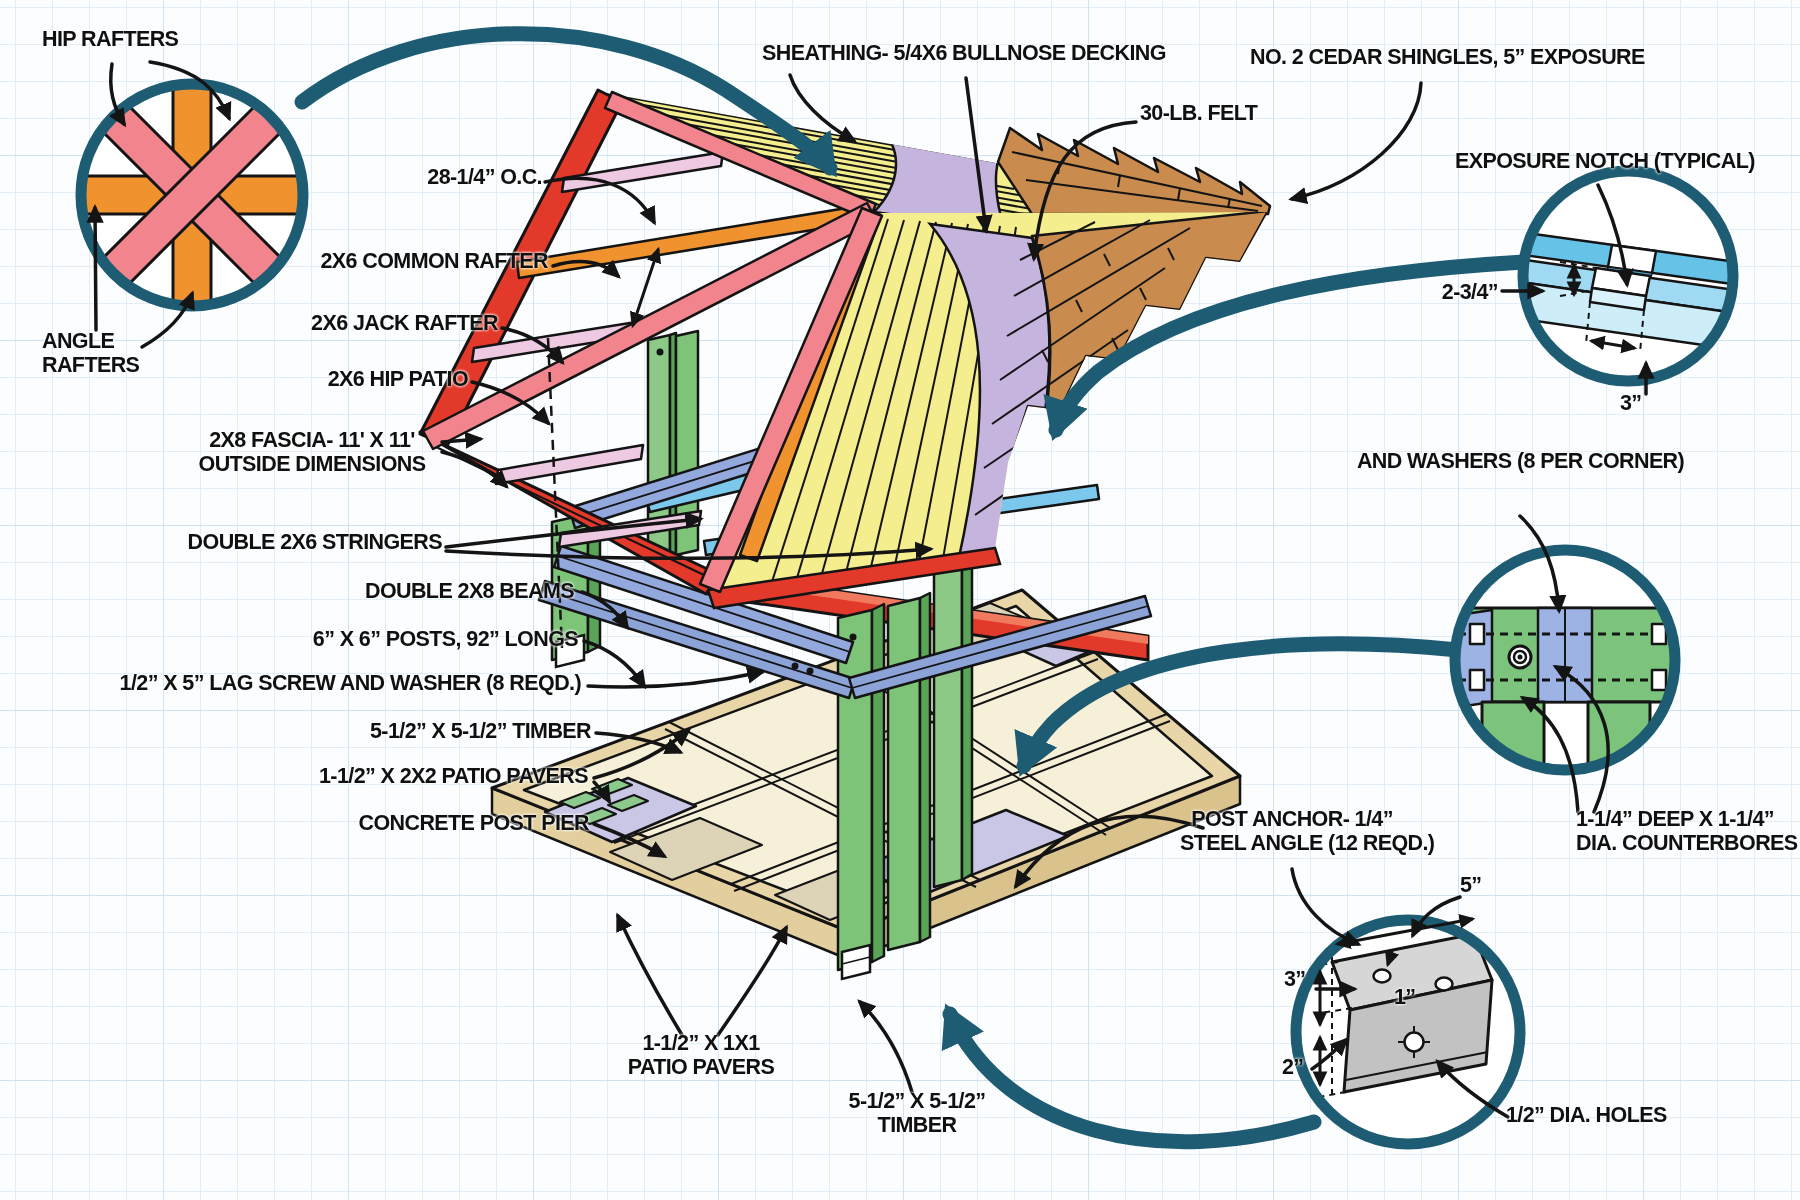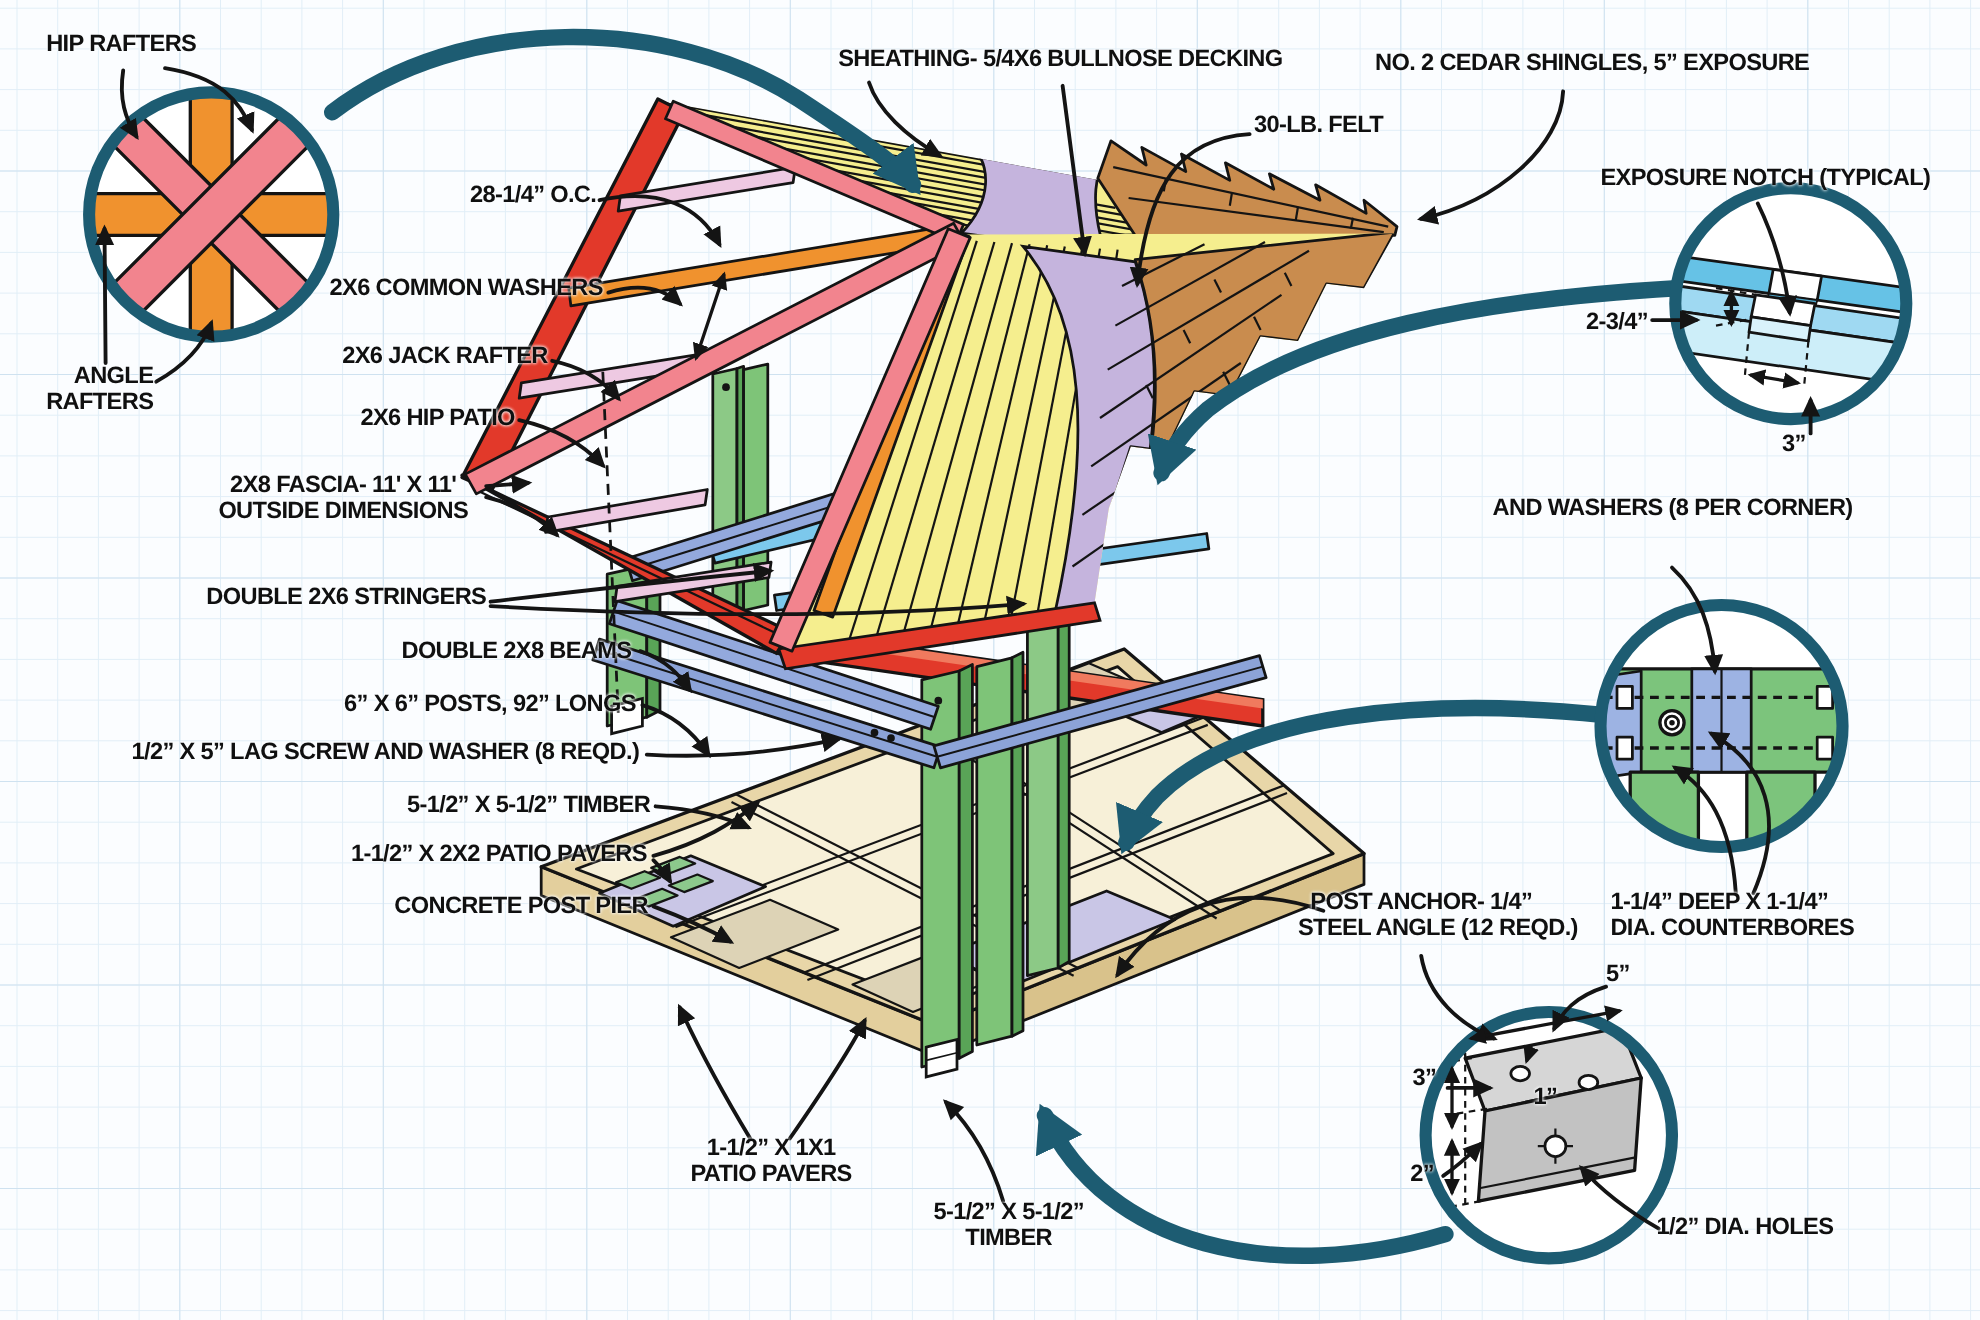--- a/index.html
+++ b/index.html
@@ -13,21 +13,20 @@
       linear-gradient(#e1eef7 1px, transparent 1px),
       linear-gradient(90deg, #e1eef7 1px, transparent 1px);
     background-size:185px 185px,185px 185px,37px 37px,37px 37px;
     background-position:-22px -30px,-22px -30px,-22px -30px,-22px -30px;
   }
   svg.scene{position:absolute;left:0;top:0}
   .lbl{
     position:absolute;color:#101010;font-weight:700;font-size:21.5px;
     line-height:1.1;letter-spacing:-0.6px;white-space:nowrap;
     text-shadow:0 0 3px #fbfdff,0 0 3px #fbfdff;
-    text-align:right;
   }
   .lbl .l2{display:block}
   .ce{text-align:center}
 </style>
 </head>
 <body>
 
 <svg class="scene" width="1800" height="1200" viewBox="0 0 1800 1200">
   <defs>
     <marker id="mB" viewBox="0 0 10 10" refX="7.5" refY="5" markerWidth="5.6" markerHeight="5.6" orient="auto-start-reverse" markerUnits="strokeWidth">
@@ -364,21 +363,21 @@
     <path d="M1392,952 L1388,964" marker-end="url(#mB)"></path>
   </g>
 </svg>
 
 <div class="lbl" style="left:42px;top:28px">HIP RAFTERS</div>
 <div class="lbl" style="left:42px;top:330px">
   <span>ANGLE</span>
   <span class="l2">RAFTERS</span>
 </div>
 <div class="lbl" style="right:1258px;top:166px">28-1/4” O.C.</div>
-<div class="lbl" style="right:1252px;top:250px">2X6 COMMON WASHERS</div>
+<div class="lbl" style="right:1252px;top:250px">2X6 COMMON RAFTER</div>
 <div class="lbl" style="right:1302px;top:312px">2X6 JACK RAFTER</div>
 <div class="lbl" style="right:1332px;top:368px">2X6 HIP PATIO</div>
 <div class="lbl ce" style="left:186px;width:252px;top:429px">
   <span>2X8 FASCIA- 11' X 11'</span>
   <span class="l2">OUTSIDE DIMENSIONS</span>
 </div>
 <div class="lbl" style="right:1358px;top:531px">DOUBLE 2X6 STRINGERS</div>
 <div class="lbl" style="right:1226px;top:580px">DOUBLE 2X8 BEAMS</div>
 <div class="lbl" style="right:1222px;top:628px">6” X 6” POSTS, 92” LONGS</div>
 <div class="lbl" style="right:1219px;top:672px">1/2” X 5” LAG SCREW AND WASHER (8 REQD.)</div>
@@ -387,21 +386,21 @@
 <div class="lbl" style="right:1211px;top:812px">CONCRETE POST PIER</div>
 <div class="lbl ce" style="left:762px;width:332px;top:42px">SHEATHING- 5/4X6 BULLNOSE DECKING</div>
 <div class="lbl ce" style="left:1250px;width:352px;top:46px">NO. 2 CEDAR SHINGLES, 5” EXPOSURE</div>
 <div class="lbl" style="left:1140px;top:102px">30-LB. FELT</div>
 <div class="lbl ce" style="left:1455px;width:280px;top:150px">EXPOSURE NOTCH (TYPICAL)</div>
 <div class="lbl" style="right:302px;top:281px">2-3/4”</div>
 <div class="lbl" style="left:1620px;top:392px">3”</div>
 <div class="lbl ce" style="left:1348px;width:345px;top:450px">
   <span class="l2">AND WASHERS (8 PER CORNER)</span>
 </div>
-<div class="lbl ce" style="left:1464px;width:190px;top:808px">
+<div class="lbl ce" style="left:1576px;width:190px;top:808px">
   <span>1-1/4” DEEP X 1-1/4”</span>
   <span class="l2">DIA. COUNTERBORES</span>
 </div>
 <div class="lbl ce" style="left:1180px;width:224px;top:808px">
   <span>POST ANCHOR- 1/4”</span>
   <span class="l2">STEEL ANGLE (12 REQD.)</span>
 </div>
 <div class="lbl" style="left:1460px;top:874px">5”</div>
 <div class="lbl" style="left:1284px;top:968px">3”</div>
 <div class="lbl" style="left:1394px;top:986px">1”</div>

